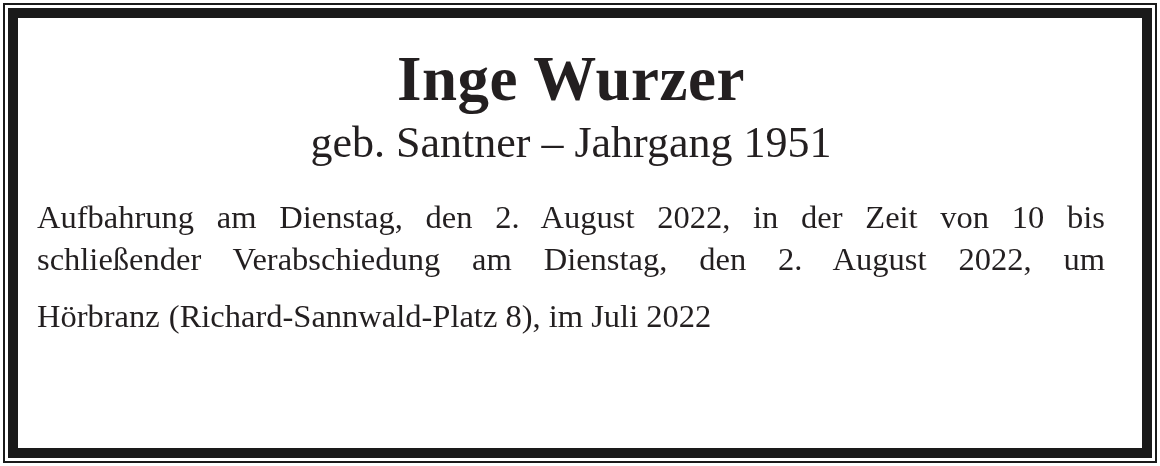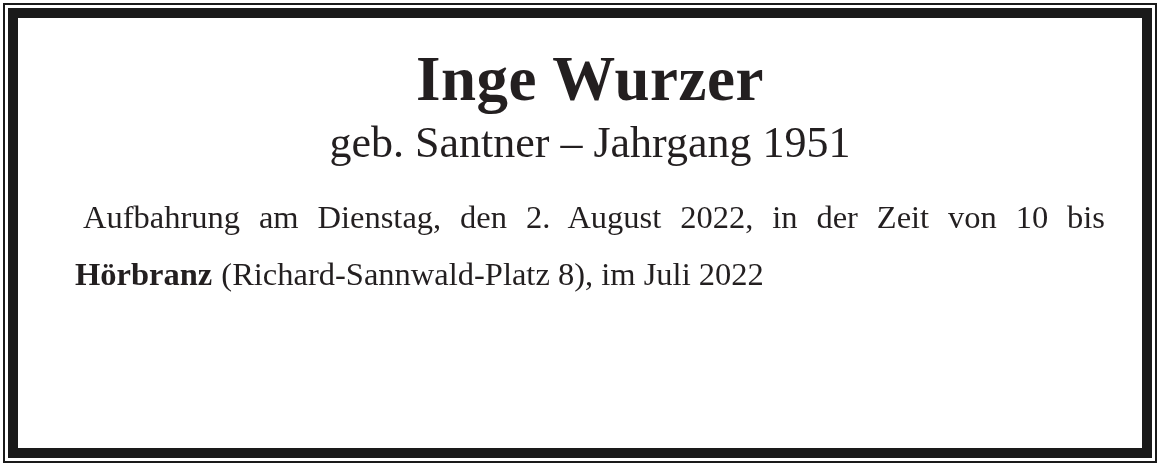--- a/index.html
+++ b/index.html
@@ -27,77 +27,77 @@
     box-sizing: border-box;
     width: 100%;
     height: 100%;
     border: 10px solid #1a1a1a;
     background: #ffffff;
   }
   .content {
     box-sizing: border-box;
     width: 100%;
     height: 100%;
-    padding: 28px 37px 0 57px;
+    padding: 28px 37px 0 19px;
     overflow: hidden;
   }
   .title {
     text-align: center;
     font-weight: bold;
     font-size: 63px;
     line-height: 1.05;
     letter-spacing: 0.5px;
   }
   .subtitle {
     text-align: center;
     font-size: 44px;
     line-height: 1.2;
     margin-top: 5px;
   }
   .body-par {
     margin-top: 26px;
     font-size: 32.5px;
-    margin-left: 8px;
   }
   .body-line {
     line-height: 42px;
     white-space: nowrap;
   }
   .line-justify {
     text-align: justify;
     text-align-last: justify;
     white-space: normal;
     word-spacing: 1px;
   }
   .footer-line {
     margin-top: 15px;
     font-size: 32.5px;
     line-height: 42px;
   }
   .footer-place {
-    font-weight: bold;
+    font-weight: normal;
   }
   .footer-rest {
     margin-left: 0.28em;
   }
 </style>
 </head>
 <body>
 
 <div class="page">
   <div class="frame-outer">
     <div class="frame-inner">
       <div class="content">
 
         <div class="title">Inge Wurzer</div>
 
         <div class="subtitle">geb. Santner – Jahrgang 1951</div>
 
         <div class="body-par">
           <div class="body-line line-justify">Aufbahrung am Dienstag, den 2. August 2022, in der Zeit von 10 bis</div>
+          <div class="body-line line-justify">schließender Verabschiedung am Dienstag, den 2. August 2022, um</div>
         </div>
 
         <div class="footer-line">
           <span class="footer-place">Hörbranz</span><span class="footer-rest">(Richard-Sannwald-Platz 8), im Juli 2022</span>
         </div>
 
       </div>
     </div>
   </div>
 </div>

